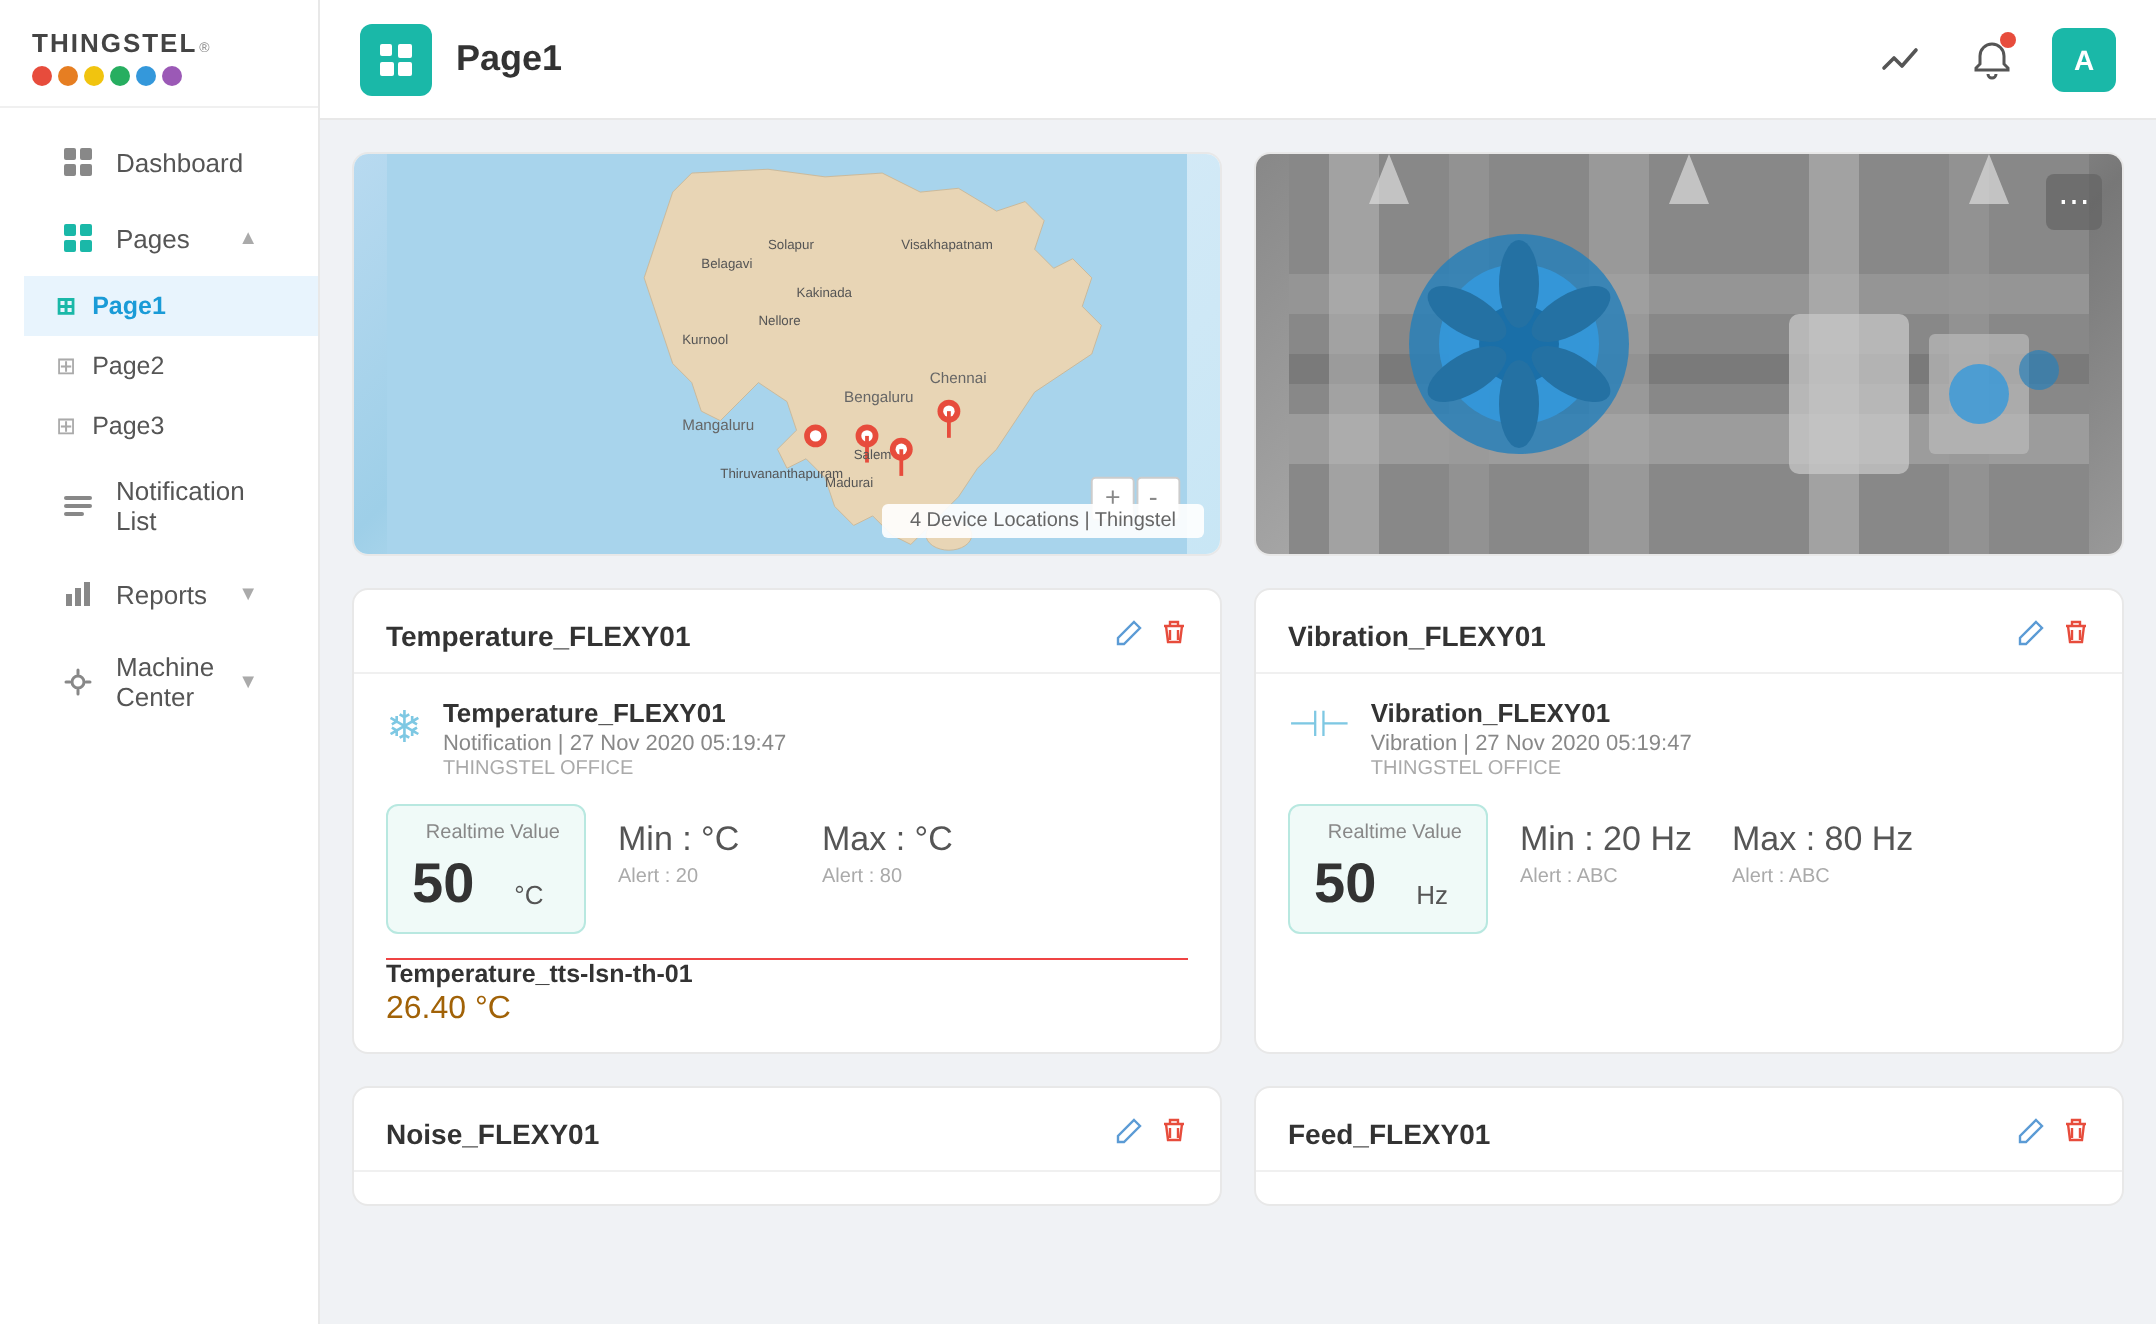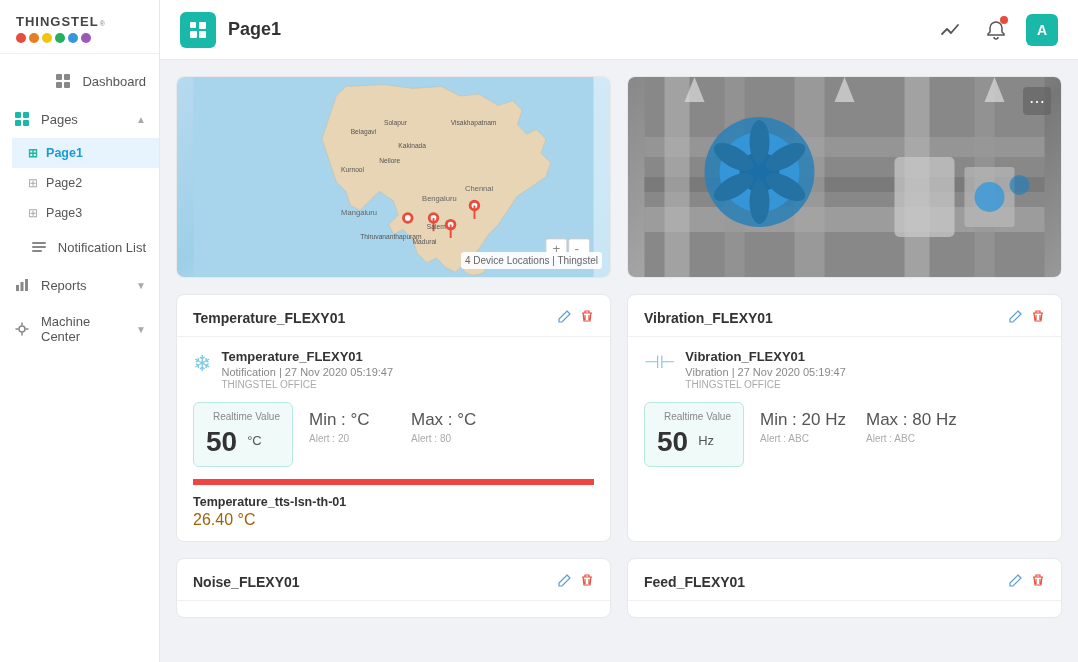--- a/index.html
+++ b/index.html
@@ -37,27 +37,26 @@
     .dot-yellow { background: #f1c40f; }
     .dot-green { background: #27ae60; }
     .dot-blue { background: #3498db; }
     .dot-purple { background: #9b59b6; }
 
     .sidebar-nav { padding: 8px 0; flex: 1; }
     .nav-item {
       display: flex;
       align-items: center;
       gap: 10px;
-      padding: 10px 13px;
+      padding: 10px 30px;
       cursor: pointer;
       font-size: 13px;
       color: #555;
       border-radius: 0;
       position: relative;
-      justify-content: flex-end;
     }
     .nav-item-icon { width: 18px; height: 18px; display: flex; align-items: center; justify-content: center; flex-shrink: 0; }
     .nav-sub { padding-left: 12px; }
     .sub-item {
       display: flex;
       align-items: center;
       gap: 8px;
       padding: 8px 16px;
       cursor: pointer;
       font-size: 12.5px;
@@ -148,21 +147,21 @@
       background: linear-gradient(135deg, #b8daf0 0%, #9ecfe8 30%, #d4eaf7 60%, #c8e6f5 100%);
       position: relative;
       overflow: hidden;
     }
     .map-label {
       position: absolute;
       bottom: 8px; right: 8px;
       background: rgba(255,255,255,0.9);
       font-size: 10px;
       color: #666;
-      padding: 3px 4px;
+      padding: 3px 14px;
       border-radius: 3px;
     }
     
     .map-svg { position: absolute; top: 0; left: 0; width: 100%; height: 100%; }
 
     
     .image-card { position: relative; }
     .industrial-img {
       width: 100%;
       height: 200px;
@@ -209,28 +208,28 @@
 
     .sensor-values { display: flex; gap: 12px; margin-bottom: 12px; }
     .realtime-box {
       background: #f0faf8;
       border: 1px solid #b8e8e0;
       border-radius: 6px;
       padding: 8px 12px;
       min-width: 100px;
     }
     .rt-label { font-size: 10px; color: #888; margin-bottom: 4px; text-align: right; }
-    .rt-value { font-size: 28px; font-weight: 700; color: #333; display: flex; align-items: center; gap: 10px; }
+    .rt-value { font-size: 28px; font-weight: 700; color: #333; display: flex; align-items: flex-end; gap: 20px; }
     .rt-unit { font-size: 13px; font-weight: 400; color: #555; padding-bottom: 3px; }
 
     .stat-box { padding: 8px 4px; min-width: 90px; }
     .stat-label { font-size: 17px; color: #555; font-weight: 500; margin-bottom: 3px; }
     .stat-alert { font-size: 10px; color: #aaa; }
 
-    .sensor-sub { border-top: 6px solid #ef4444; padding-top: 10px; }
+    .sensor-sub { border-top: 1px solid #ef4444; }
     .sub-name { font-size: 12.5px; font-weight: 600; color: #333; }
     .sub-value { font-size: 16px; color: #a16207; margin-top: 2px; }
 
     
     .india-map {
       fill: #e8d5b5;
       stroke: #c9b89a;
       stroke-width: 0.5;
     }
   </style>

